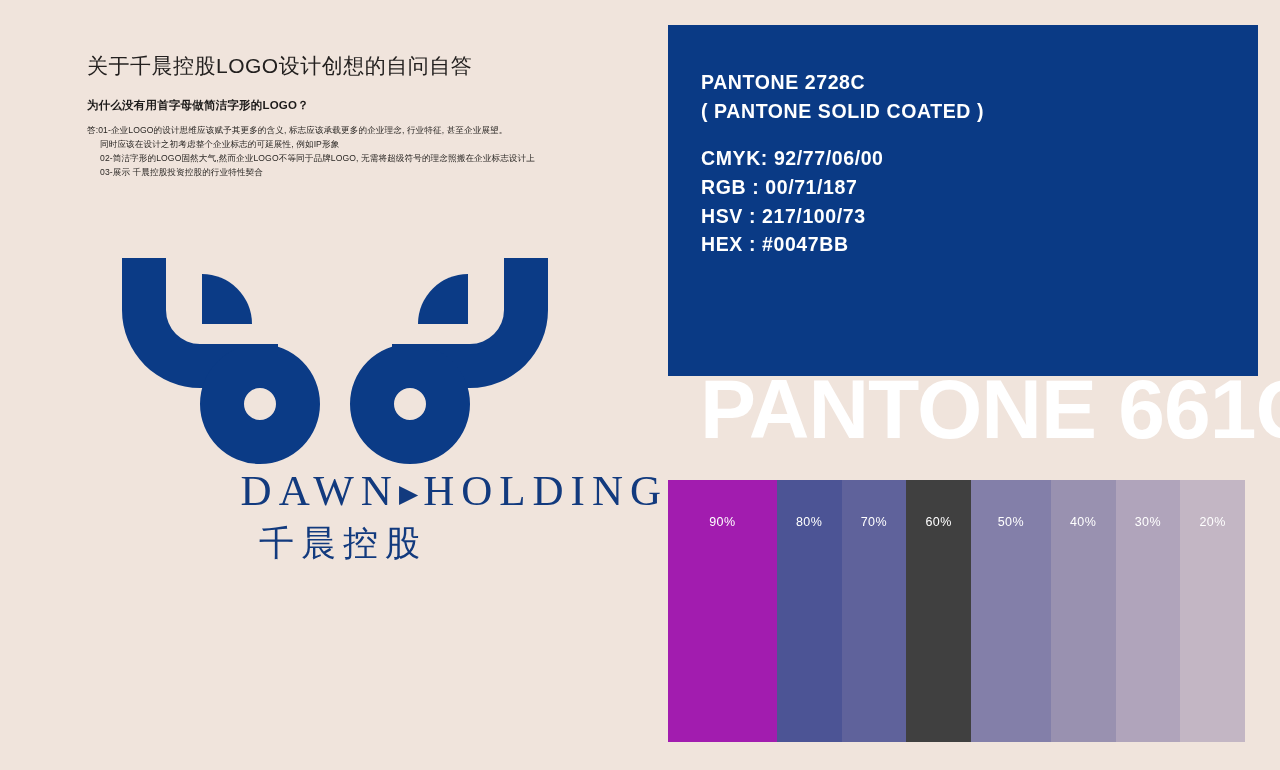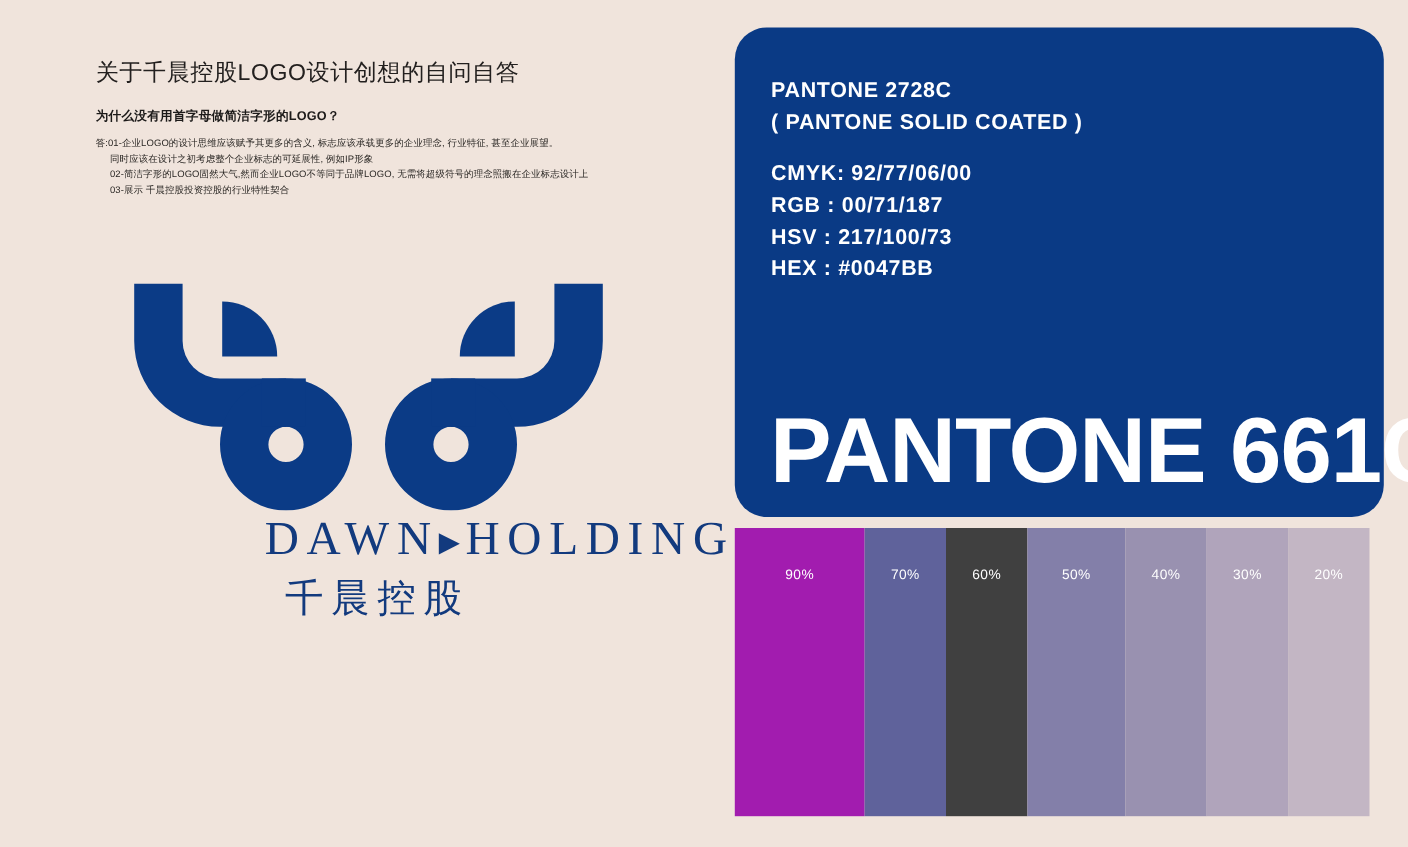--- a/index.html
+++ b/index.html
@@ -96,23 +96,22 @@
     letter-spacing: 7px;
     margin-top: 6px;
     padding-left: 6px;
     white-space: nowrap;
   }
 
   
   .blue-panel {
     position: absolute;
     left: 668px; top: 25px;
-    width: 590px; height: 445px;
+    width: 590px; height: 351px;
     background: #0a3a85;
-    border-radius: 29px;
   }
   .spec-list {
     position: absolute;
     left: 33px; top: 43px;
     color: #ffffff;
     font-size: 19.5px;
     font-weight: bold;
     letter-spacing: 0.6px;
     line-height: 1.47;
   }
@@ -209,20 +208,23 @@
       <div class="spec-line">HEX : #0047BB</div>
     </div>
 
     <div class="bigtype">PANTONE 661C</div>
   </div>
 
   <div class="tint-strip" id="tint-strip">
       <div class="tint-cell" style="background: #a21caf; padding-left: 44px;">
         <div class="tint-label">90%</div>
       </div>
+      <div class="tint-cell" style="background: rgb(76, 84, 149);">
+        <div class="tint-label">80%</div>
+      </div>
       <div class="tint-cell" style="background: rgb(95, 98, 155);">
         <div class="tint-label">70%</div>
       </div>
       <div class="tint-cell" style="background: #404040;">
         <div class="tint-label">60%</div>
       </div>
       <div class="tint-cell" style="background: rgb(131, 127, 169); padding-left: 15px;">
         <div class="tint-label">50%</div>
       </div>
       <div class="tint-cell" style="background: rgb(153, 145, 176);">

